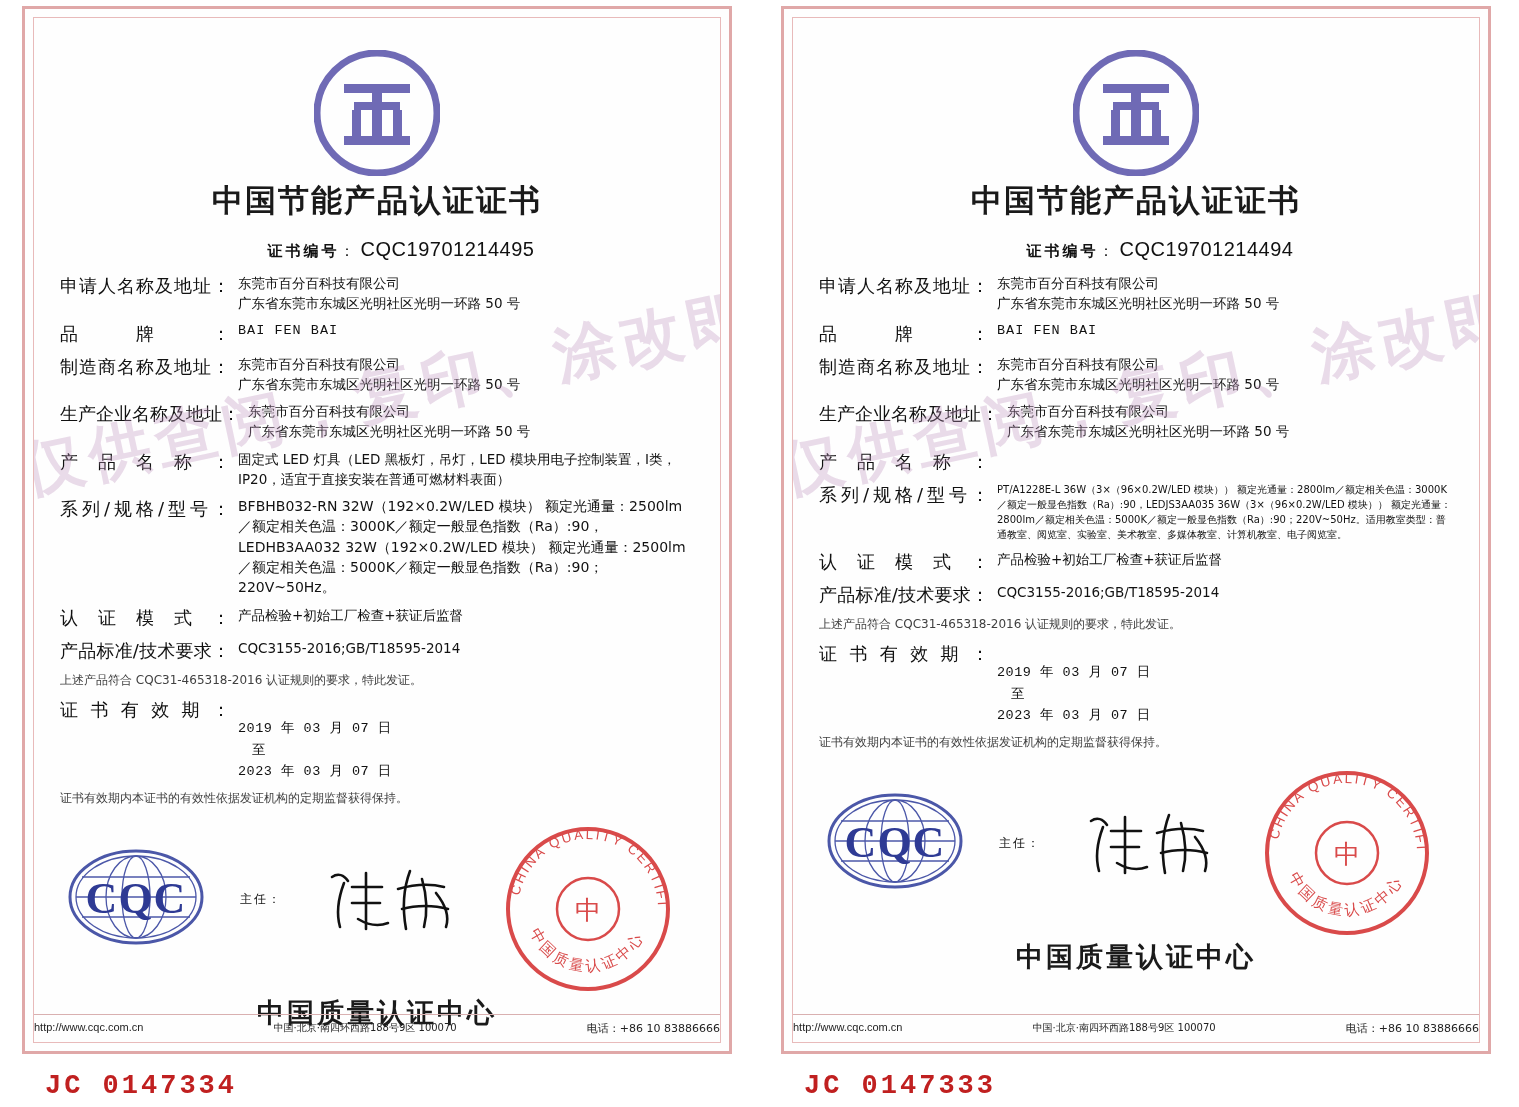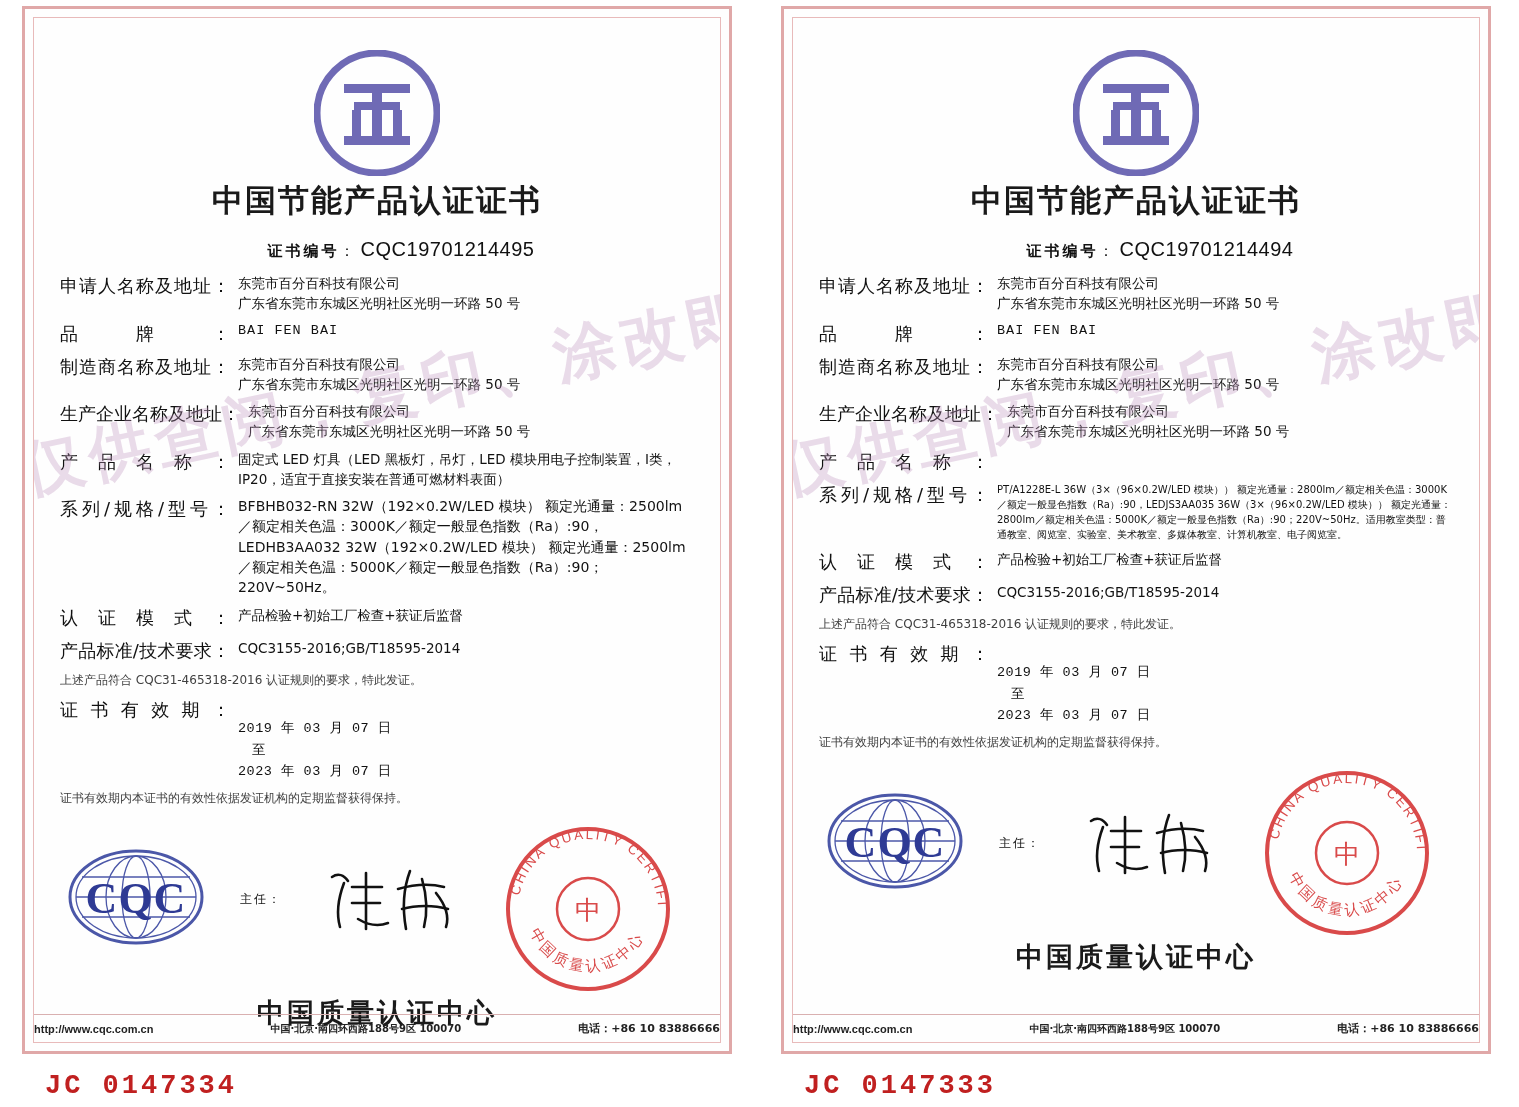--- a/index.html
+++ b/index.html
@@ -183,25 +183,23 @@
   }
   .foot {
     position: absolute;
     left: 0px;
     right: 0px;
     bottom: 6px;
     border-top: 1px solid #d9b0b0;
     padding-top: 6px;
     display: flex;
     justify-content: space-between;
-    align-items: center;
     font-size: 11px;
     color: #222;
     font-family: "DejaVu Sans", sans-serif;
-    font-weight: bold;
   }
   .foot .url { font-family: "Liberation Sans", sans-serif; }
   .foot .mid { font-size: 10px; }
   .serial {
     position: absolute;
     left: 45px;
     bottom: 6px;
     font-family: "Liberation Mono", monospace;
     font-size: 27px;
     color: #c02020;

